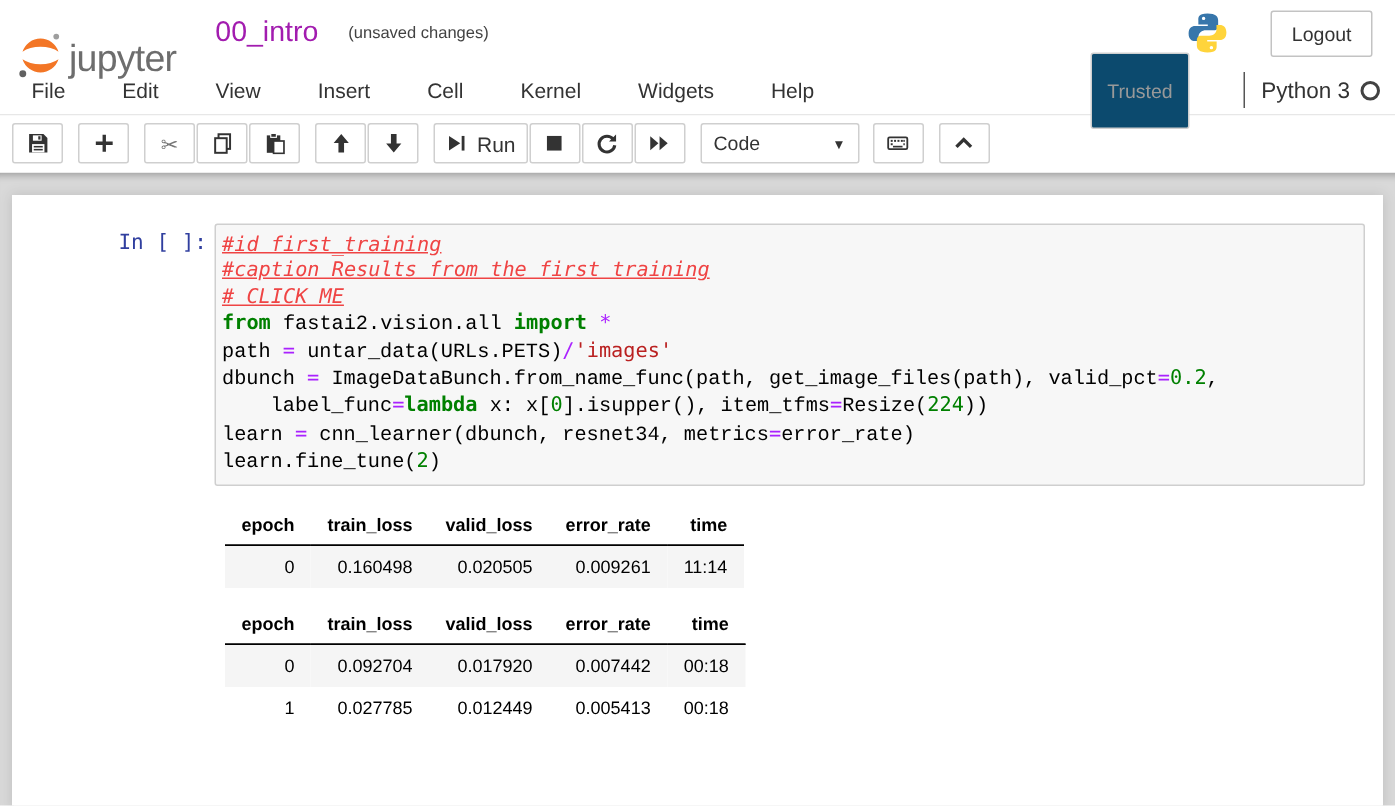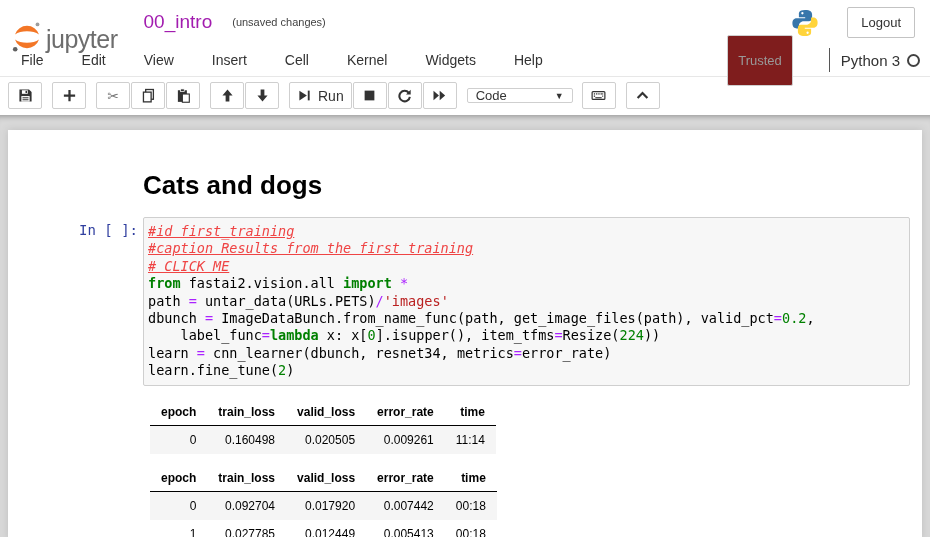--- a/index.html
+++ b/index.html
@@ -6,45 +6,45 @@
   html,body { width: 930px; height: 537px; overflow: hidden; }
   body { font-family: "Liberation Sans", sans-serif; background: #fff; }
 
   
   #header { display: flex; align-items: center; padding: 6px 15px 6px 10px; height: 44px; background:#fff; }
   #logo { display: flex; align-items: flex-end; cursor: pointer; }
   #logo svg { width: 34px; height: 34px; }
   #logo .logo-text { font-size: 25px; color: #6d6d6d; margin-left: 2px; letter-spacing: -0.5px; line-height: 1; padding-bottom:2px;margin-top:36px;}
   #nb-title { font-size: 19px; color: #a21caf; margin-left: 26px; line-height: 1; padding-bottom:1px;}
   #autosave { font-size: 11px; color: #424242; margin-left: 7px; padding-left: 13px; }
-  #header-right { margin-left: auto; display: flex; align-items: flex-end; gap: 11px; }
+  #header-right { margin-left: auto; display: flex; align-items: flex-start; gap: 11px; }
   #python-logo { width: 30px; height: 30px; }
   #logout-btn { margin-left: 16px; background: #fff; border: 1px solid #c3c3c3; border-radius: 2px;
                 padding: 7px 13px; font-size: 13px; color: #333; font-family: inherit; cursor: pointer; }
 
   
   #menubar { display: flex; align-items: center; border-bottom: 1px solid #e7e7e7; padding: 0 10px 0 2px; height: 33px; background:#fff; }
   #menu-items { display: flex; }
   .menu-item { font-size: 14px; color: #333; padding: 8px 19px; cursor: pointer; }
   #menubar-right { margin-left: auto; display: flex; align-items: center; }
-  #trusted-btn { color: #999; border: 1px solid #cfcfcf; border-radius: 2px; background:#7f1d1d;
+  #trusted-btn { color: #999; border: 1px solid #cfcfcf; border-radius: 2px; background:#0c4a6e;
                  padding: 17px 10px; font-size: 13px; font-family: inherit; margin-right: 36px; }
   #menubar-divider { width: 1px; height: 24px; background: #565656; margin-right: 11px; }
   #kernel-name { font-size: 15px; color: #333; }
   #kernel-indicator { width: 13px; height: 13px; border: 2px solid #424242; border-radius: 50%; margin-left: 7px; background:#fff; }
 
   
   #toolbar { display: flex; align-items: center; padding: 5px 8px 6px; background:#fff; }
   .btn-group { display: flex; margin-right: 9px; }
   .tb-btn { height: 27px; min-width: 34px; background: #fff; border: 1px solid #cfcfcf; border-radius: 2px;
             display: inline-flex; align-items: center; justify-content: center; margin-right: 1px; cursor: pointer; padding: 0 7px; }
   .tb-btn svg { width: 15px; height: 15px; display: block; }
   .tb-btn .btn-label { font-size: 14px; color: #333; margin-left: 6px; }
   .glyph { font-size: 14px; color: #777; line-height: 1; }
-  #celltype-select { width: 106px; height: 15px; border: 1px solid #cfcfcf; border-radius: 2px; background: #fff;
+  #celltype-select { width: 106px; height: 27px; border: 1px solid #cfcfcf; border-radius: 2px; background: #fff;
                      display: inline-flex; align-items: center; justify-content: space-between; padding: 0 8px;
                      font-size: 13px; color: #333; margin-right: 9px; cursor: pointer; }
   #celltype-select .caret { font-size: 9px; color: #333; }
 
   
   #site { background: #d9d9d9; padding: 15px 8px 0; height: 425px;
           box-shadow: inset 0 7px 6px -6px rgba(0,0,0,.35); }
   #notebook-container { background: #fff; height: 410px; padding-top: 14px; box-shadow: 0 0 8px rgba(87,87,87,.2); }
 
   .cell-row { display: flex; }
@@ -53,21 +53,21 @@
   #md-heading { font-size: 26px; font-weight: bold; color: #000; margin: 26px 0 16px; font-family: "Liberation Sans", sans-serif; }
 
   #code-input { flex: 1; margin-right: 12px; border: 1px solid #cfcfcf; background: #f7f7f7; border-radius: 2px;
                 padding: 5px 4px; cursor: text; }
   #code-editor { font-family: "DejaVu Sans Mono", monospace; font-size: 13.5px; line-height: 17.4px; white-space: pre; color:#000; }
   .tk-c { color: #ef4444; font-style: italic; text-decoration: underline; }
   .tk-k { color: #008000; font-weight: bold; }
   .tk-o { color: #AA22FF; }
   .tk-n { color: #008000; }
   .tk-s { color: #BA2121; }
-  .tk-p { color: #000; }
+  .tk-p { color: #000; font-family: Liberation Mono, monospace; }
 
   #output-col { flex: 1; padding-top: 2px; }
   .output-subarea { margin: 11px 0 4px 7px; }
   .df-table { border-collapse: collapse; font-family: "Liberation Sans", sans-serif; font-size: 12px; color: #000; }
   .df-table th { font-weight: bold; text-align: right; padding: 6px 11px; border-bottom: 1px solid #000; }
   .df-table td { text-align: right; padding: 7px 11px; }
   .df-table tbody tr:nth-child(odd) { background: #f5f5f5; }
 </style>
 </head>
 <body>
@@ -214,21 +214,20 @@
         </svg>
     </div>
   </div>
 </div>
 
 <div id="site">
   <div id="notebook-container">
 
     <div class="cell-row">
       <div class="prompt-col"></div>
-      <h1 id="md-heading">Cats and dogs</h1>
     </div>
 
     <div class="cell-row">
       <div class="prompt-col">In [ ]:</div>
       <div id="code-input">
         <div id="code-editor"><div><span class="tk-c">#id first_training</span></div><div><span class="tk-c">#caption Results from the first training</span></div><div><span class="tk-c"># CLICK ME</span></div><div><span class="tk-k">from</span><span class="tk-p"> fastai2.vision.all </span><span class="tk-k">import</span><span class="tk-p"> </span><span class="tk-o">*</span></div><div><span class="tk-p">path </span><span class="tk-o">=</span><span class="tk-p"> untar_data(URLs.PETS)</span><span class="tk-o">/</span><span class="tk-s">'images'</span></div><div><span class="tk-p">dbunch </span><span class="tk-o">=</span><span class="tk-p"> ImageDataBunch.from_name_func(path, get_image_files(path), valid_pct</span><span class="tk-o">=</span><span class="tk-n">0.2</span><span class="tk-p">,</span></div><div><span class="tk-p">    label_func</span><span class="tk-o">=</span><span class="tk-k">lambda</span><span class="tk-p"> x: x[</span><span class="tk-n">0</span><span class="tk-p">].isupper(), item_tfms</span><span class="tk-o">=</span><span class="tk-p">Resize(</span><span class="tk-n">224</span><span class="tk-p">))</span></div><div><span class="tk-p">learn </span><span class="tk-o">=</span><span class="tk-p"> cnn_learner(dbunch, resnet34, metrics</span><span class="tk-o">=</span><span class="tk-p">error_rate)</span></div><div><span class="tk-p">learn.fine_tune(</span><span class="tk-n">2</span><span class="tk-p">)</span></div></div>
       </div>
     </div>
 
     <div class="cell-row">

